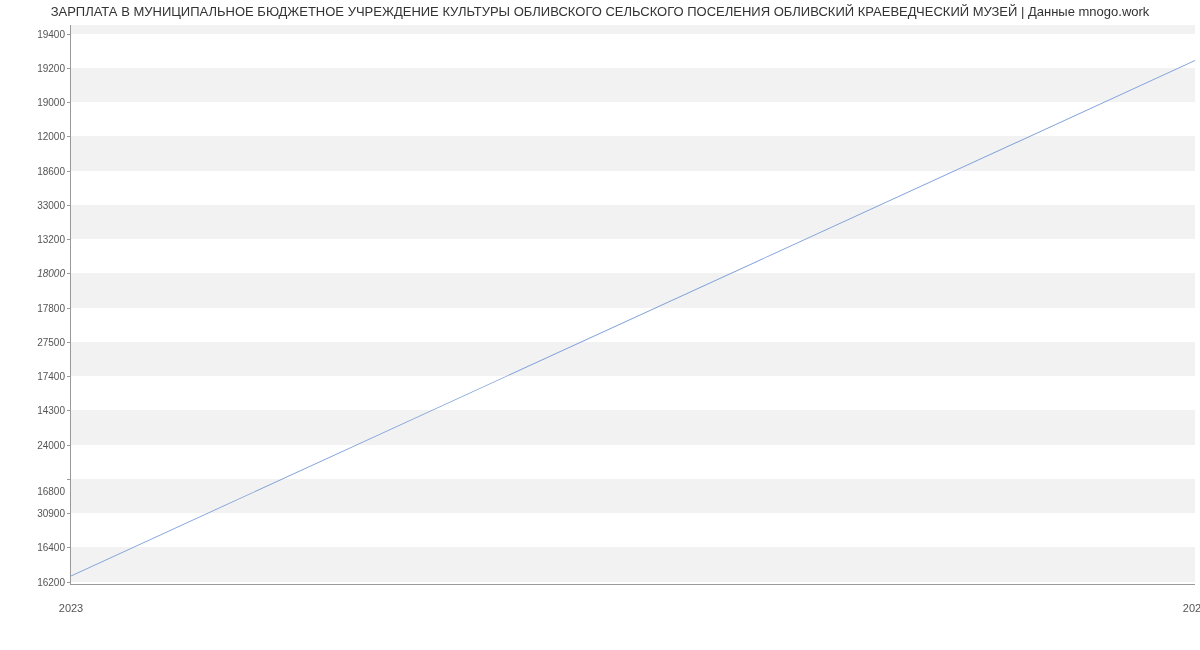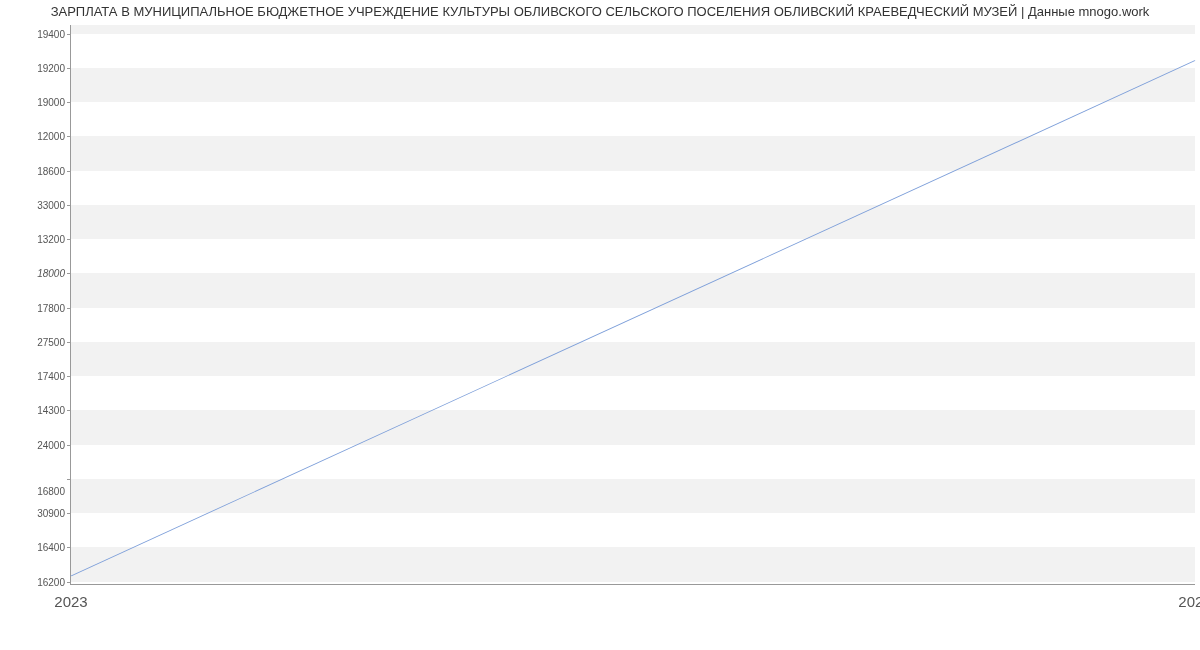--- a/index.html
+++ b/index.html
@@ -52,22 +52,22 @@
     .y-tick-mark {
       position: absolute;
       left: -4px;
       width: 4px;
       height: 1px;
       background: #999;
     }
     .x-tick-label {
       position: absolute;
       top: 100%;
-      margin-top: 8px;
-      font-size: 15px;
+      margin-top: 17px;
+      font-size: 11px;
       color: #555;
       transform: translateX(-50%);
     }
     .x-axis-line {
       position: absolute;
       left: 0;
       right: 0;
       bottom: 0;
       height: 1px;
       background: #999;

